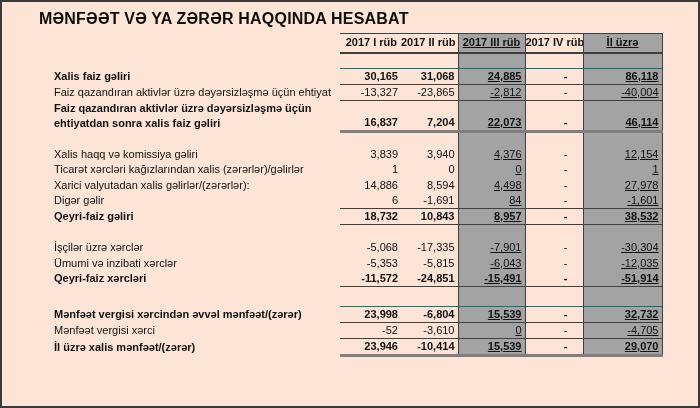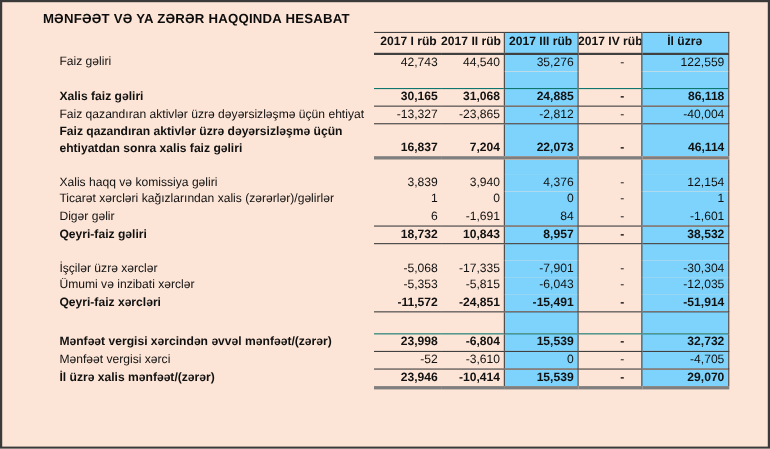--- a/index.html
+++ b/index.html
@@ -10,21 +10,21 @@
     background:#fff;
   }
   .frame {
     width:700px; height:408px;
     background:#fce4d6;
     border:2px solid #3a3a3a;
     overflow:hidden;
   }
   .title {
     margin:8px 4px 0 37px;
-    font-size:12px;
+    font-size:16px;
     font-weight:bold;
     color:#0d0d0d;
     letter-spacing:0.2px;
   }
   table {
     border-collapse:collapse;
     table-layout:fixed;
     width:646px;
     margin:5px 0 0 14px;
   }
@@ -38,23 +38,24 @@
   thead th { height:19px; font-weight:bold; vertical-align:middle; }
   .num-h {
     border-top:1px solid #404040;
     border-bottom:2px solid #404040;
     text-align:right;
     padding-right:4px;
     white-space:nowrap;
   }
   .num-h.c3, .num-h.c5 { text-align:center; padding-right:0; }
   .c3, .c5 {
-    background:#7dd3fc;
+    background:#a3a3a3;
     border-left:1px solid #404040;
     border-right:1px solid #404040;
+    text-decoration:underline;
   }
   td.num { text-align:right; padding-right:3px; white-space:nowrap; }
   td.c4  { padding-right:15px; }
   td.lbl { text-align:left; padding-left:38px; }
   .b { font-weight:bold; }
   tr.t-row { height:15.5px; }
   tr.twoline { height:31px; }
   tr.twoline td { vertical-align:bottom; }
   tr.blank-lg { height:20px; }
   tr.bt td.num { border-top:1px solid #0f766e;margin-top:15px; }
@@ -80,28 +81,20 @@
         <th class="lbl"></th>
         <th class="num-h c1">2017 I rüb</th>
         <th class="num-h c2">2017 II rüb</th>
         <th class="num-h c3">2017 III rüb</th>
         <th class="num-h c4">2017 IV rüb</th>
         <th class="num-h c5">İl üzrə</th>
       </tr>
     </thead>
     <tbody>
         <tr class="t-row">
-          <td class="lbl">Faiz gəliri</td>
-          <td class="num c1">42,743</td>
-          <td class="num c2">44,540</td>
-          <td class="num c3">35,276</td>
-          <td class="num c4">-</td>
-          <td class="num c5">122,559</td>
-        </tr>
-        <tr class="t-row">
           <td class="lbl"></td>
           <td class="num c1"></td>
           <td class="num c2"></td>
           <td class="num c3"></td>
           <td class="num c4"></td>
           <td class="num c5"></td>
         </tr>
         <tr class="t-row bt bb">
           <td class="lbl b">Xalis faiz gəliri</td>
           <td class="num c1 b">30,165</td>
@@ -143,20 +136,28 @@
           <td class="num c5">12,154</td>
         </tr>
         <tr class="t-row">
           <td class="lbl">Ticarət xərcləri kağızlarından xalis (zərərlər)/gəlirlər</td>
           <td class="num c1">1</td>
           <td class="num c2">0</td>
           <td class="num c3">0</td>
           <td class="num c4">-</td>
           <td class="num c5">1</td>
         </tr>
+        <tr class="t-row">
+          <td class="lbl">Xarici valyutadan xalis gəlirlər/(zərərlər):</td>
+          <td class="num c1">14,886</td>
+          <td class="num c2">8,594</td>
+          <td class="num c3">4,498</td>
+          <td class="num c4">-</td>
+          <td class="num c5">27,978</td>
+        </tr>
         <tr class="t-row bb">
           <td class="lbl">Digər gəlir</td>
           <td class="num c1">6</td>
           <td class="num c2">-1,691</td>
           <td class="num c3">84</td>
           <td class="num c4">-</td>
           <td class="num c5">-1,601</td>
         </tr>
         <tr class="t-row bb">
           <td class="lbl b">Qeyri-faiz gəliri</td>

